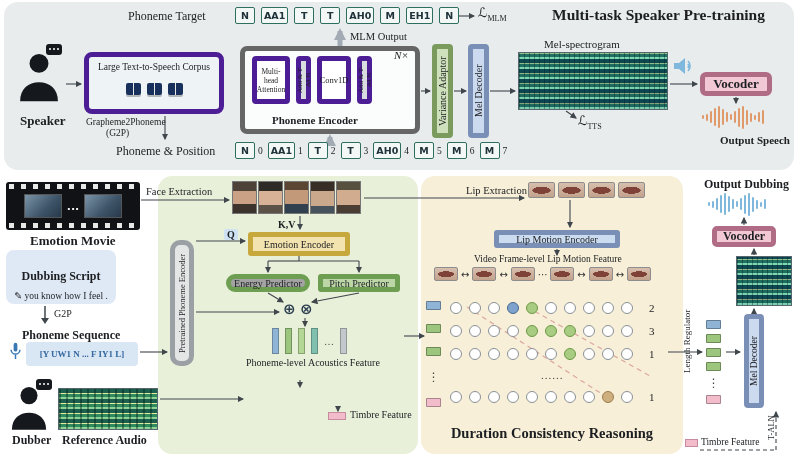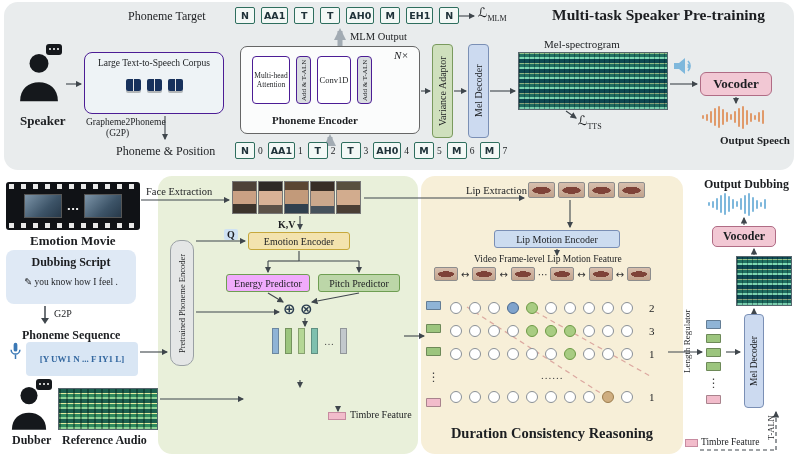--- a/index.html
+++ b/index.html
@@ -6,21 +6,21 @@
   *{box-sizing:border-box}
   #canvas{position:relative;width:798px;height:461px;background:#fff;overflow:hidden;
           font-family:"Liberation Serif","DejaVu Serif",serif;color:#1c1e21}
   .abs{position:absolute}
   .panel{position:absolute;border-radius:14px}
   #overlay{position:absolute;left:0;top:0;z-index:3;pointer-events:none}
   .z{z-index:4}
   .lab{position:absolute;z-index:4;white-space:nowrap;line-height:1.1}
   .b{font-weight:bold}
   .box{position:absolute;z-index:4;display:flex;align-items:center;justify-content:center;
-       text-align:center;border-radius:4px;border:1px solid #4c1d95}
+       text-align:center;border-radius:4px;border:5px solid #4c1d95}
   .vtext{writing-mode:vertical-rl;transform:rotate(180deg)}
   .loss{font-style:italic;font-weight:normal;font-size:13px;font-family:"Liberation Serif","DejaVu Sans",serif}
   .loss sub{font-size:8px;font-style:normal}
   
   .ph-row{position:absolute;z-index:4;display:flex;align-items:center}
   .ph-box{display:inline-flex;align-items:center;justify-content:center;min-width:20px;height:17px;
           padding:0 2px;border:1.4px solid #2e6e5e;background:#f3f8f6;border-radius:2px;
           font:bold 9.5px "DejaVu Sans",sans-serif;color:#20333a}
   .pos-num{font-size:9.5px;margin:0 5px 0 3px}
   
@@ -247,41 +247,41 @@
     </div>
   <div class="lab b" style="left:720px;top:134px;font-size:11px">Output Speech</div>
 
   <div class="film" style="left:6px;top:182px;width:134px;height:48px">
     <span class="frame"></span>
     <span class="film-dots">...</span>
     <span class="frame"></span>
   </div>
   <div class="lab b" style="left:30px;top:234px;font-size:13px">Emotion Movie</div>
 
-  <div class="box" style="left:6px;top:250px;width:130px;height:54px;background:#dfe9f5;border:none;border-radius:8px;flex-direction:column;justify-content:flex-start;padding-top:5px">
+  <div class="box" style="left:6px;top:250px;width:110px;height:54px;background:#dfe9f5;border:none;border-radius:8px;flex-direction:column;justify-content:flex-start;padding-top:19px">
     <span class="b" style="font-size:12px">Dubbing Script</span>
     <span style="font-size:9.5px;margin-top:6px">
       <span>✎</span>
       <span>you know how I feel .</span>
     </span>
   </div>
   <svg class="icon" style="left:38px;top:306px" width="14" height="18" viewBox="0 0 14 18">
       <line x1="7" y1="0" x2="7" y2="13" stroke="#3f464c" stroke-width="1.5"></line>
       <path d="M3 12l4 6 4-6z" fill="#3f464c"></path>
     </svg>
   <div class="lab" style="left:54px;top:308px;font-size:10px">G2P</div>
   <div class="lab b" style="left:22px;top:329px;font-size:12px">Phoneme Sequence</div>
   <div class="icon" style="left:8px;top:341px">
     <svg width="15" height="21" viewBox="0 0 24 32">
         <rect x="9" y="2" width="6" height="14" rx="3" fill="#3a78b5"></rect>
         <path d="M5 13a7 7 0 0014 0" stroke="#3a78b5" fill="none" stroke-width="2.4"></path>
         <line x1="12" y1="21" x2="12" y2="28" stroke="#3a78b5" stroke-width="2.4"></line>
       </svg>
   </div>
-  <div class="box b" style="left:26px;top:342px;width:112px;height:34px;background:#d9e6f4;border:none;border-radius:4px;font-size:9px;color:#3468a0">[Y UW1 N ... F IY1 L]</div>
+  <div class="box b" style="left:26px;top:342px;width:112px;height:24px;background:#d9e6f4;border:none;border-radius:4px;font-size:9px;color:#3468a0">[Y UW1 N ... F IY1 L]</div>
 
   <div class="icon" style="left:10px;top:384px;width:44px;height:50px">
     <svg width="38" height="46" viewBox="0 0 40 48">
         <circle cx="20" cy="12" r="9" fill="#15181c"></circle>
         <path d="M2 48c0-12 8-18 18-18s18 6 18 18z" fill="#15181c"></path>
       </svg>
     <span class="bubble" style="left:26px;top:-5px">
         <i></i>
       </span>
   </div>
@@ -295,35 +295,36 @@
       <span class="face f2"></span>
       <span class="face f3"></span>
       <span class="face f4"></span>
       <span class="face f5"></span>
   </div>
 
   <div class="box vtext" style="left:170px;top:240px;width:24px;height:126px;background:#e4e6e6;border-color:#9aa0a4;border-radius:10px;font-size:8.5px">Pretrained Phoneme Encoder</div>
 
   <div class="lab b" style="left:224px;top:229px;font-size:10px;background:#cfe2f3;padding:0 3px;border-radius:2px">Q</div>
   <div class="lab b" style="left:278px;top:219px;font-size:10px">K,V</div>
-  <div class="box" style="left:248px;top:232px;width:102px;height:18px;background:#f3e3ae;border-color:#c7a83c;border-radius:3px;font-size:10px">Emotion Encoder</div>
-  <div class="box" style="left:226px;top:274px;width:84px;height:18px;background:#f0abfc;border-color:#6e9e52;border-radius:3px;font-size:10px">Energy Predictor</div>
+  <div class="box" style="left:248px;top:232px;width:102px;height:24px;background:#f3e3ae;border-color:#c7a83c;border-radius:3px;font-size:10px">Emotion Encoder</div>
+  <div class="box" style="left:226px;top:274px;width:84px;height:18px;background:#a3a3a3;border-color:#6e9e52;border-radius:9px;font-size:10px">Energy Predictor</div>
   <div class="box" style="left:318px;top:274px;width:82px;height:18px;background:#bcd6a8;border-color:#6e9e52;border-radius:3px;font-size:10px">Pitch Predictor</div>
 
   <div class="lab b" style="left:283px;top:301px;font-size:15px;color:#2c3e50;font-family:'DejaVu Sans',sans-serif">⊕</div>
   <div class="lab b" style="left:300px;top:301px;font-size:15px;color:#2c3e50;font-family:'DejaVu Sans',sans-serif">⊗</div>
 
   <div class="abs z" style="left:272px;top:328px;display:flex;gap:6px;align-items:center">
       <div class="vbar" style="background: rgb(143, 180, 214);"></div>
       <div class="vbar" style="background: rgb(156, 197, 126);"></div>
       <div class="vbar" style="background: rgb(181, 215, 149);"></div>
       <div class="vbar" style="background: rgb(127, 192, 174);"></div>
       <div class="bar-dots">…</div>
       <div class="vbar" style="background: rgb(194, 200, 204);"></div>
     </div>
+  <div class="lab" style="left:246px;top:357px;font-size:10px">Phoneme-level Acoustics Feature</div>
   <div class="abs z" style="left:328px;top:412px;width:18px;height:8px;background:#f2bccb;border:1px solid #c78ba0"></div>
   <div class="lab" style="left:350px;top:409px;font-size:10px">Timbre Feature</div>
 
   <div class="lab" style="left:466px;top:185px;font-size:10.5px">Lip Extraction</div>
   <div class="abs z" style="left:528px;top:182px;display:flex;gap:3px">
     <span class="lip" style="width:27px;height:16px"></span>
       <span class="lip" style="width:27px;height:16px"></span>
       <span class="lip" style="width:27px;height:16px"></span>
       <span class="lip" style="width:27px;height:16px"></span>
   </div>

